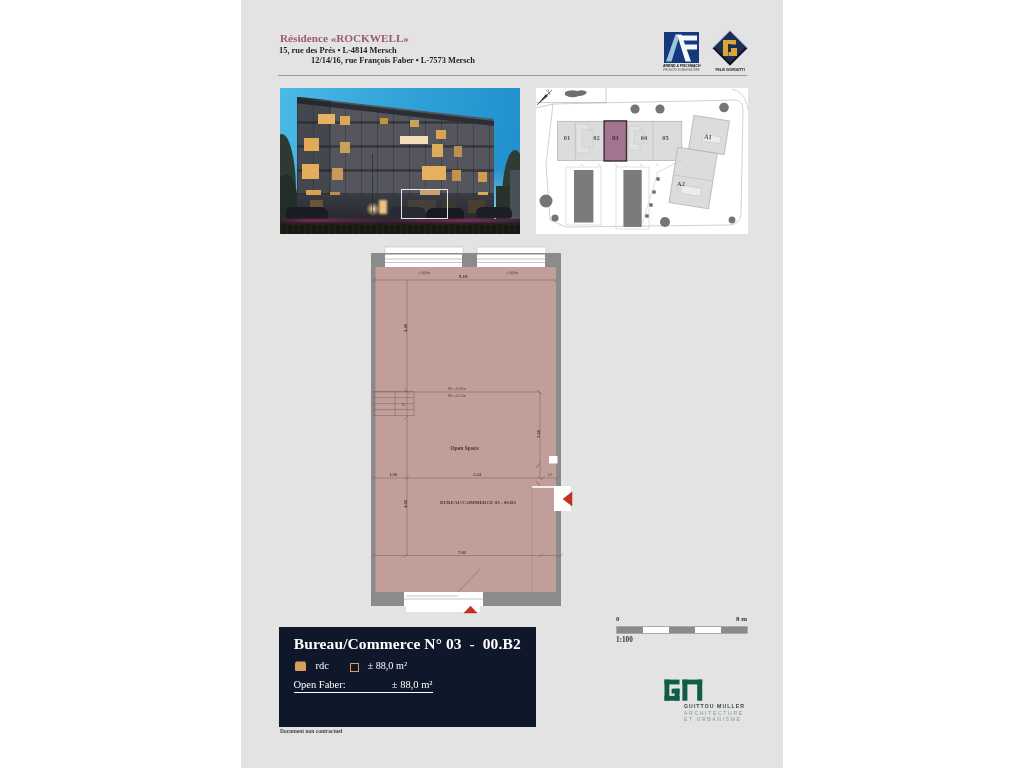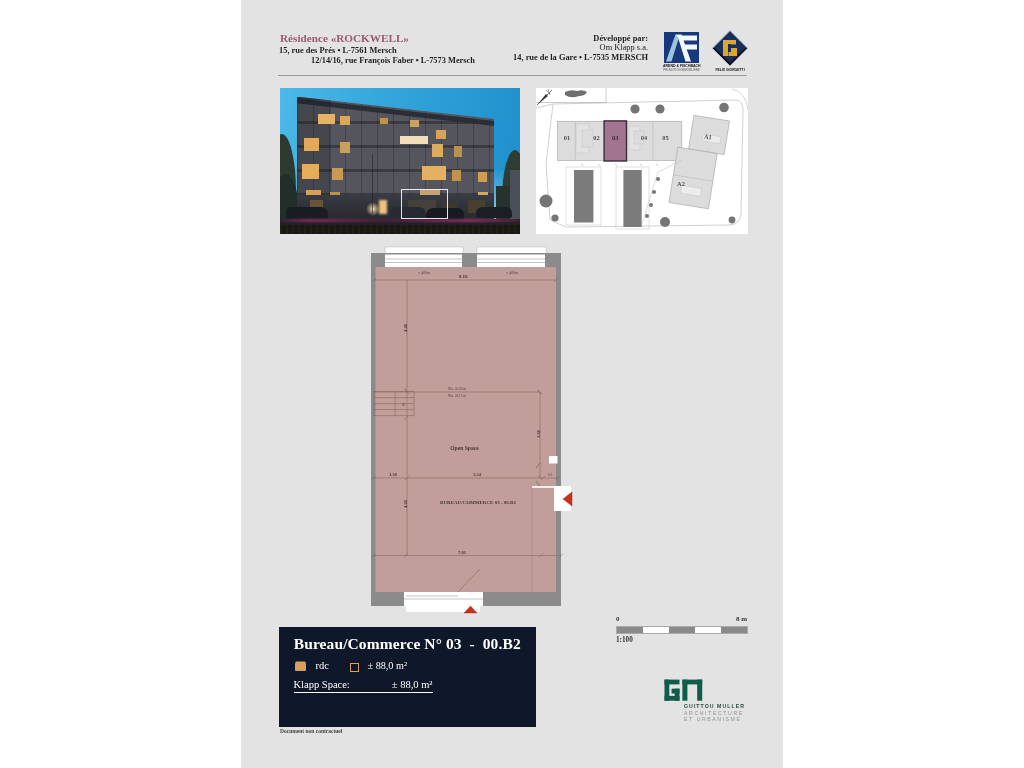--- a/index.html
+++ b/index.html
@@ -7,28 +7,23 @@
   #page{position:relative;width:1024px;height:768px;overflow:hidden;}
   .abs{position:absolute;}
   #sheet{left:241px;top:0;width:542px;height:768px;background:#e3e3e3;}
 </style>
 </head>
 <body>
 <div id="page">
   <div id="sheet" class="abs"></div>
 
   <div class="abs" style="left:280px;top:32px;font-weight:bold;font-size:11.2px;color:#9c5a6f;">Résidence «ROCKWELL»</div>
-  <div class="abs" style="left:279px;top:46px;font-weight:bold;font-size:8.4px;color:#1d1d1d;">15, rue des Prés • L-7561 Mersch</div>
+  <div class="abs" style="left:279px;top:46px;font-weight:bold;font-size:8.4px;color:#1d1d1d;">15, rue des Prés • L-4814 Mersch</div>
   <div class="abs" style="left:279px;top:55.5px;font-weight:bold;font-size:8.4px;color:#1d1d1d;margin-left:32px;">12/14/16, rue François Faber • L-7573 Mersch</div>
 
-  <div class="abs" style="left:420px;top:33.5px;width:228px;text-align:right;font-weight:bold;font-size:8.4px;color:#1d1d1d;line-height:9.7px;">
-    Développé par:<br>
-    <span style="font-weight:normal;">Om Klapp s.a.</span><br>
-    14, rue de la Gare • L-7535 MERSCH
-  </div>
 
   <div class="abs" style="left:664px;top:32px;width:35px;height:31px;background:#16387c;">
     <svg width="35" height="31" viewBox="0 0 35 31" style="position:absolute;left:0;top:0;">
       <polygon points="2,29.5 7.5,29.5 14.5,7 11.5,2.5" fill="#9cc4da"></polygon>
       <polygon points="11.5,2.5 14.5,7 21.5,29.5 27,29.5 17.5,2.5" fill="#f4f8fa"></polygon>
       <rect x="16" y="3.5" width="17" height="5" fill="#f4f8fa"></rect>
       <rect x="19" y="12.5" width="14" height="5" fill="#f4f8fa"></rect>
     </svg>
   </div>
   <div class="abs" style="left:663px;top:63.5px;width:37px;text-align:center;font-family:'Liberation Sans',sans-serif;font-size:3.5px;font-weight:bold;color:#111;white-space:nowrap;">AREND &amp; FISCHBACH</div>
@@ -275,21 +270,21 @@
     <div class="abs" style="left:0;top:21px;font-size:7.2px;font-weight:bold;">1:100</div>
   </div>
 
   <div class="abs" style="left:278.5px;top:627px;width:257.5px;height:100px;background:#0f172a;color:#fff;">
     <div class="abs" style="left:0;top:8px;width:100%;text-align:center;font-size:15.5px;font-weight:bold;letter-spacing:0.1px;">Bureau/Commerce N° 03&nbsp; -&nbsp; 00.B2</div>
     <div class="abs" style="left:16.5px;top:36px;width:11px;height:8px;background:#d9a05c;border-radius:1px;box-shadow:0 -2px 0 -0.5px #d9a05c;"></div>
     <div class="abs" style="left:37px;top:33px;font-size:10.5px;">rdc</div>
     <div class="abs" style="left:71px;top:36px;width:7px;height:7px;border:1.6px solid #d9a05c;"></div>
     <div class="abs" style="left:89px;top:33px;font-size:10.2px;">± 88,0 m²</div>
     <div class="abs" style="left:15px;top:52px;width:139px;border-bottom:1px solid #fff;height:13px;">
-      <span style="position:absolute;left:0;top:0;font-size:10.5px;">Klapp Space:</span>
+      <span style="position:absolute;left:0;top:0;font-size:10.5px;">Open Faber:</span>
       <span style="position:absolute;right:0;top:0;font-size:10.5px;">± 88,0 m²</span>
     </div>
   </div>
   <div class="abs" style="left:280px;top:727.5px;font-size:5.5px;font-weight:bold;color:#444;">Document non contractuel</div>
 
   <div class="abs" style="left:663px;top:678px;width:90px;height:46px;">
     <svg width="90" height="46" viewBox="0 0 90 46">
       <g fill="#0f5c49">
         <rect x="1.5" y="1.6" width="15" height="4.8"></rect>
         <rect x="1.5" y="1.6" width="4.8" height="21.1"></rect>

